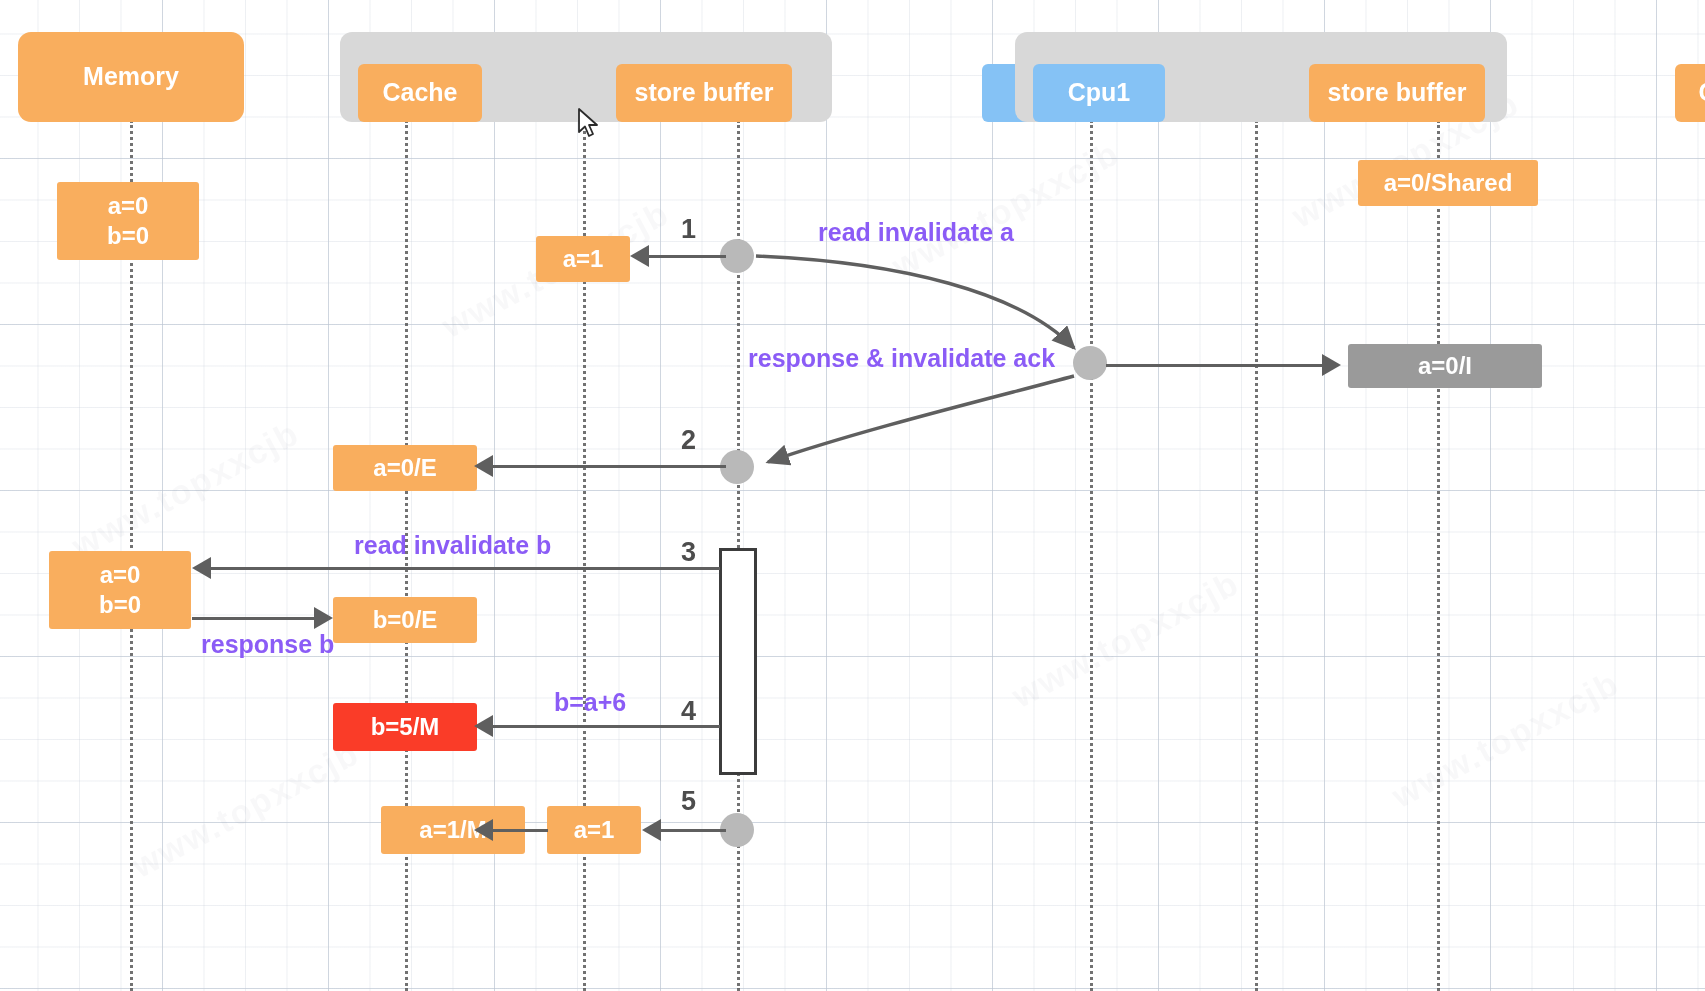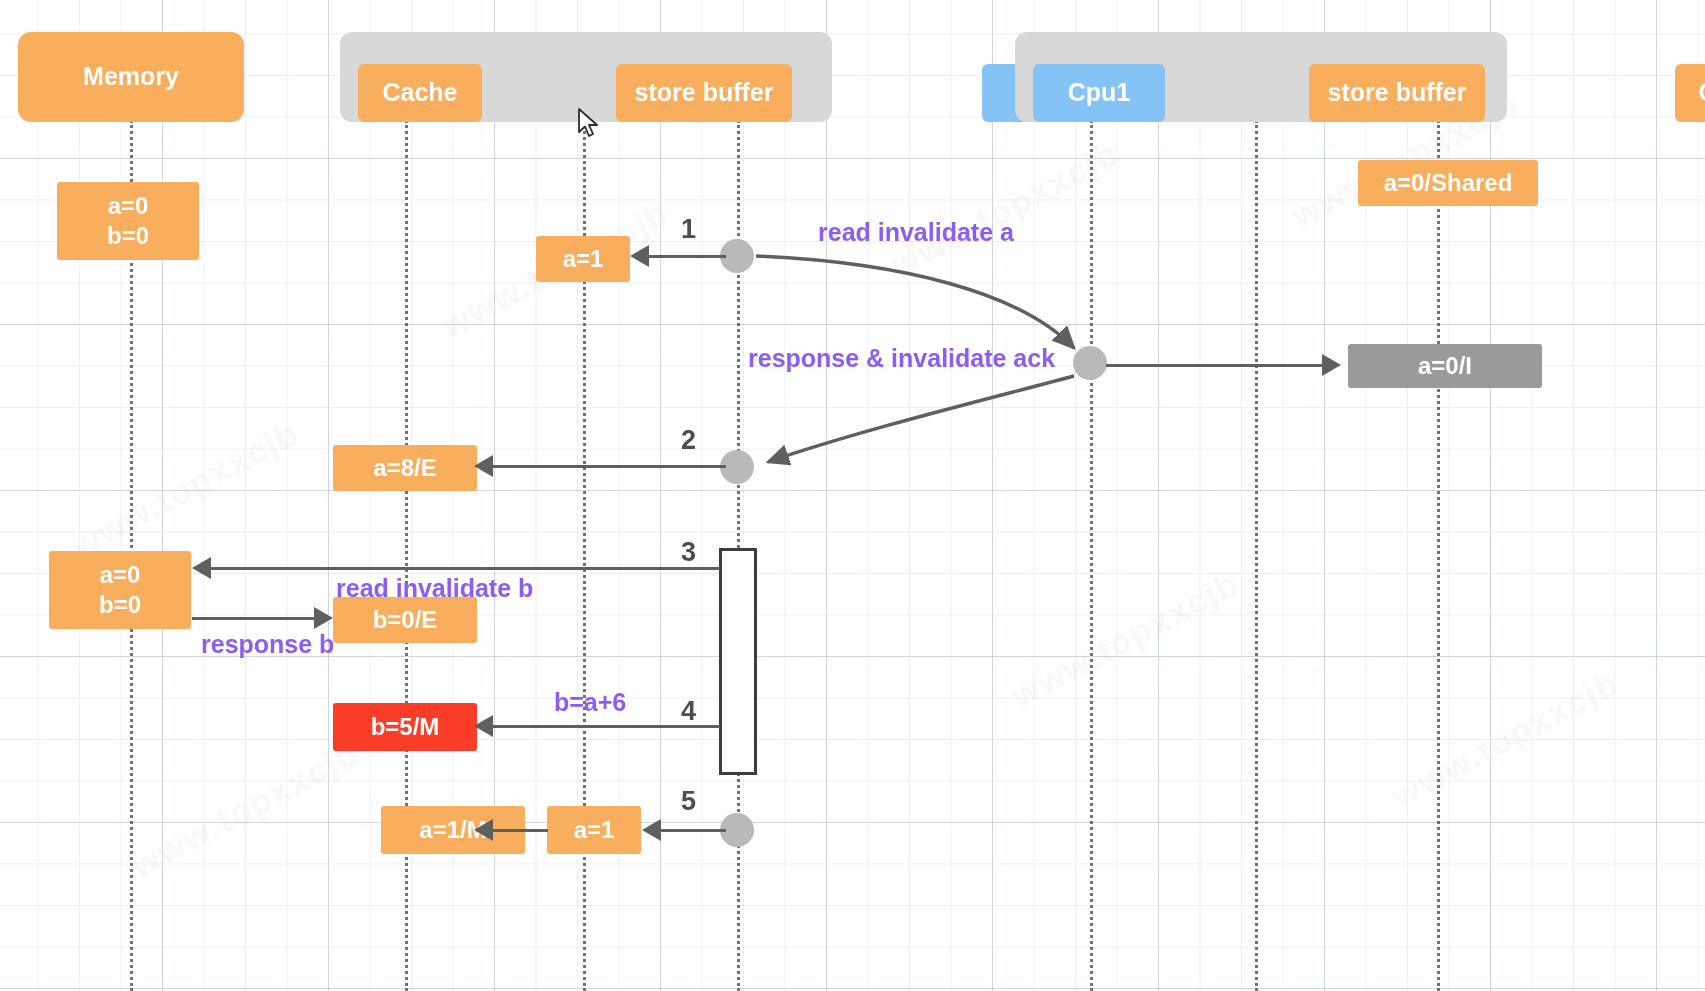--- a/index.html
+++ b/index.html
@@ -115,21 +115,21 @@
 
   <div class="box orange" style="left:57px;top:182px;width:142px;height:78px;font-size:24px;">a=0
 b=0</div>
 
   <div class="box orange" style="left:1358px;top:160px;width:180px;height:46px;font-size:24px;">a=0/Shared</div>
 
   <div class="box orange" style="left:536px;top:236px;width:94px;height:46px;font-size:24px;">a=1</div>
 
   <div class="box gray" style="left:1348px;top:344px;width:194px;height:44px;font-size:24px;">a=0/I</div>
 
-  <div class="box orange" style="left:333px;top:445px;width:144px;height:46px;font-size:24px;">a=8/E</div>
+  <div class="box orange" style="left:333px;top:445px;width:144px;height:46px;font-size:24px;">a=0/E</div>
 
   <div class="box orange" style="left:49px;top:551px;width:142px;height:78px;font-size:24px;">a=0
 b=0</div>
 
   <div class="box orange" style="left:333px;top:597px;width:144px;height:46px;font-size:24px;">b=0/E</div>
 
   <div class="box red" style="left:333px;top:703px;width:144px;height:48px;font-size:24px;">b=5/M</div>
 
   <div class="box orange" style="left:333px;top:806px;width:144px;height:48px;font-size:24px;margin-left:48px;">a=1/M</div>
 
@@ -150,21 +150,21 @@
   <div class="msg" style="left:748px;top:344px;">response &amp; invalidate ack</div>
 
   <div class="node" style="left:1073px;top:346px;"></div>
 
   <div class="arrow-line" style="left:1106px;top:364px;width:216px;"></div>
   <div class="head-right" style="left:1322px;top:354px;"></div>
 
   <div class="arrow-line" style="left:210px;top:567px;width:510px;"></div>
   <div class="head-left" style="left:192px;top:557px;"></div>
   <div class="num" style="left:681px;top:537px;">3</div>
-  <div class="msg" style="left:336px;top:531px;margin-top:43px;">read invalidate b</div>
+  <div class="msg" style="left:354px;top:531px;">read invalidate b</div>
 
   <div class="arrow-line" style="left:192px;top:617px;width:122px;"></div>
   <div class="head-right" style="left:314px;top:607px;"></div>
   <div class="msg" style="left:201px;top:630px;">response b</div>
 
   <div class="arrow-line" style="left:492px;top:725px;width:228px;"></div>
   <div class="head-left" style="left:474px;top:715px;"></div>
   <div class="num" style="left:681px;top:696px;">4</div>
   <div class="msg" style="left:554px;top:688px;">b=a+6</div>
 

